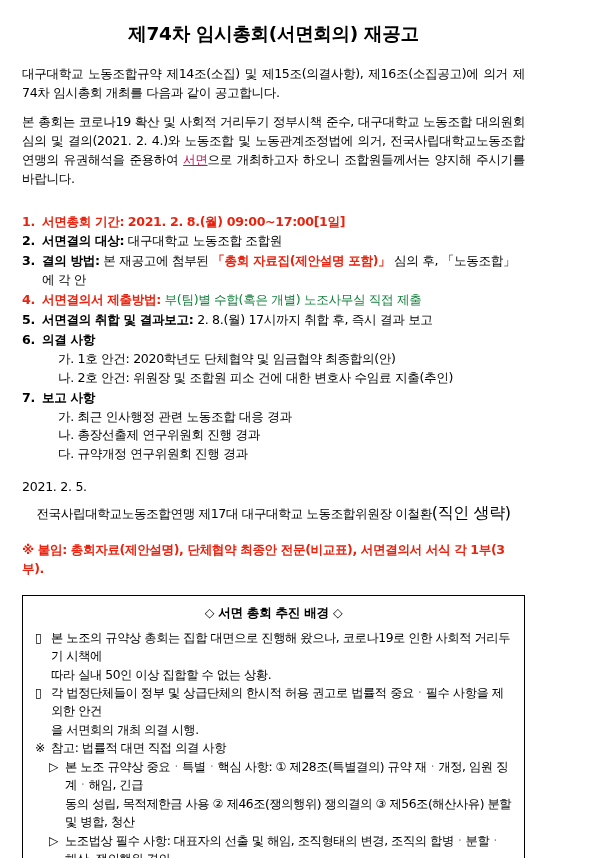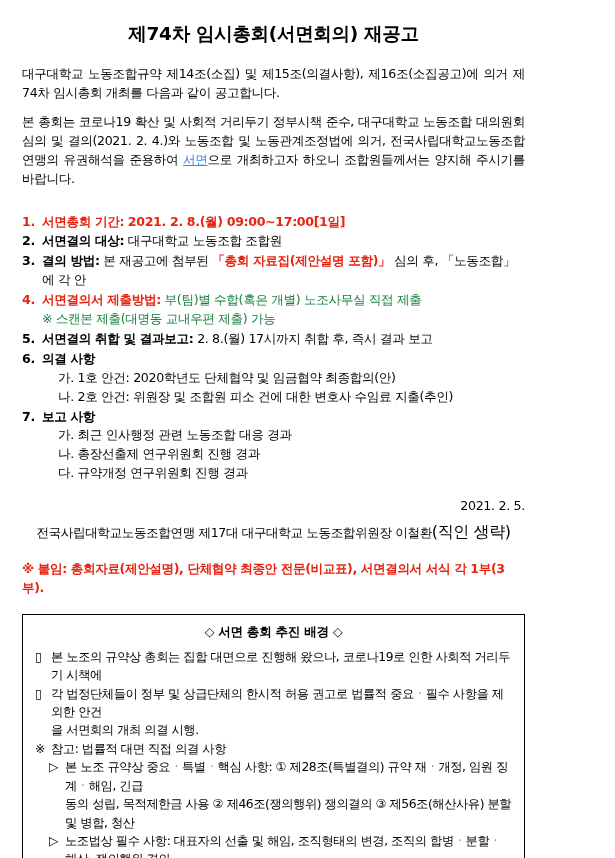--- a/index.html
+++ b/index.html
@@ -37,21 +37,21 @@
   }
   .para.block {
     margin-bottom: 10px;
   }
   .gap-med { height: 14px; }
 
   .red { color: #15803d; }
   .red-b { color: #e8230f; font-weight: bold; }
   .bold { font-weight: bold; }
   .underline-red {
-    color: #3b82f6;
+    color: #be185d;
     text-decoration: underline;
   }
 
   ol.agenda {
     list-style: none;
     margin: 0;
     padding: 0;
   }
   ol.agenda > li {
     position: relative;
@@ -71,21 +71,21 @@
   .sub-note {
     padding-left: 22px;
     letter-spacing: -0.35px;
   }
   .cont {
     padding-left: 20px;
     letter-spacing: -0.35px;
   }
 
   .date-line {
-    text-align: right;
+    text-align: left;
     margin-top: 14px;
     letter-spacing: -0.3px;
   }
   .signature-line {
     text-align: center;
     margin-top: 4px;
     letter-spacing: -0.4px;
   }
   .small-paren {
     font-size: 16px;
@@ -170,21 +170,20 @@
     <li>
       <span class="num bold">3.</span>
       <span class="bold">결의 방법:</span>
       <span>본 재공고에 첨부된 </span><span class="red-b">「총회 자료집(제안설명 포함)」</span><span> 심의 후, 「노동조합」에 각 안</span>
     </li>
 
     <li>
       <span class="num red-b">4.</span>
       <span class="red-b">서면결의서 제출방법:</span>
       <span class="red">부(팀)별 수합(혹은 개별) 노조사무실 직접 제출</span>
-      <div class="sub-note red" style="padding-left:0">※ 스캔본 제출(대명동 교내우편 제출) 가능</div>
     </li>
 
     <li>
       <span class="num bold">5.</span>
       <span class="bold">서면결의 취합 및 결과보고:</span>
       <span>2. 8.(월) 17시까지 취합 후, 즉시 결과 보고</span>
     </li>
 
     <li>
       <span class="num bold">6.</span>
@@ -209,20 +208,21 @@
 
   <div class="attach">※ 붙임: 총회자료(제안설명), 단체협약 최종안 전문(비교표), 서면결의서 서식 각 1부(3부).</div>
 
   <div class="box">
     <div class="box-title">◇  서면 총회 추진 배경  ◇</div>
 
     <div class="box-line">
       <span class="mk">▯</span>
       <span>본 노조의 규약상 총회는 집합 대면으로 진행해 왔으나, 코로나19로 인한 사회적 거리두기 시책에</span>
     </div>
+    <div class="box-cont">따라 실내 50인 이상 집합할 수 없는 상황.</div>
 
     <div class="box-line">
       <span class="mk">▯</span>
       <span>각 법정단체들이 정부 및 상급단체의 한시적 허용 권고로 법률적 중요ㆍ필수 사항을 제외한 안건</span>
     </div>
     <div class="box-cont">을 서면회의 개최 의결 시행.</div>
 
     <div class="box-line">
       <span class="mk">※</span>
       <span>참고: 법률적 대면 직접 의결 사항</span>

